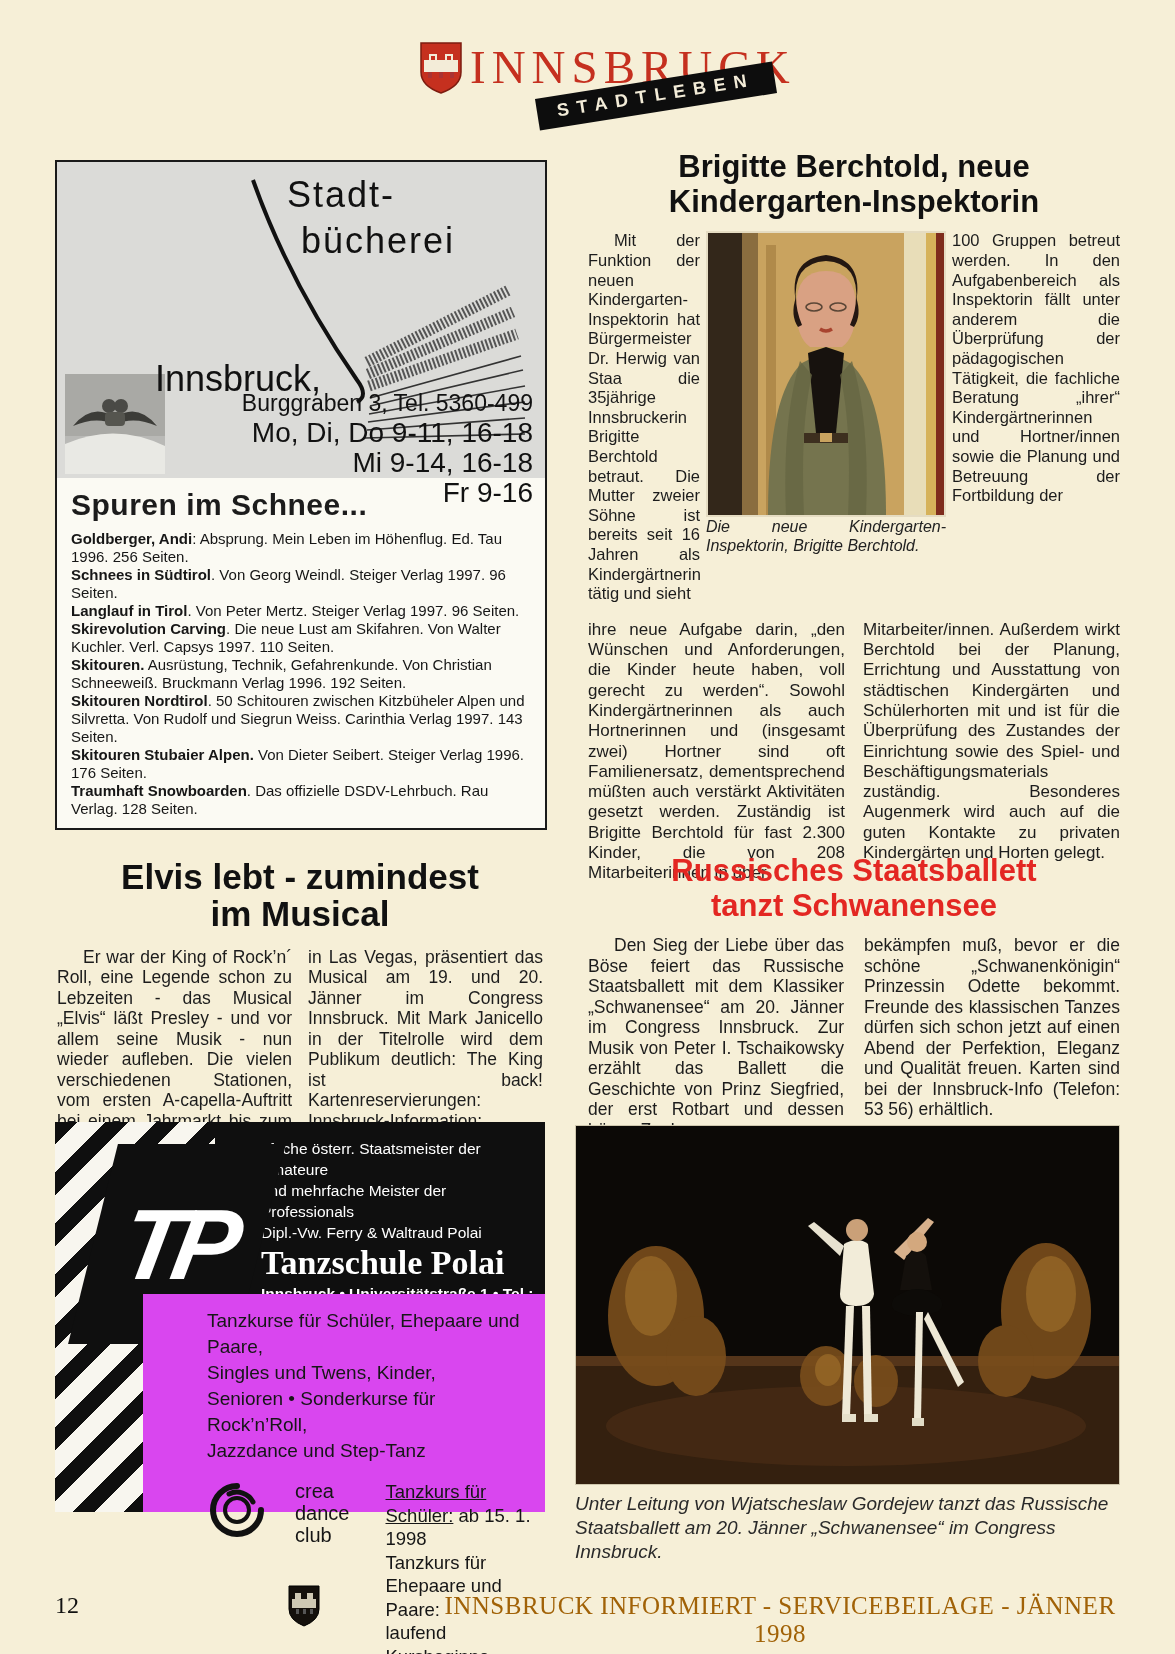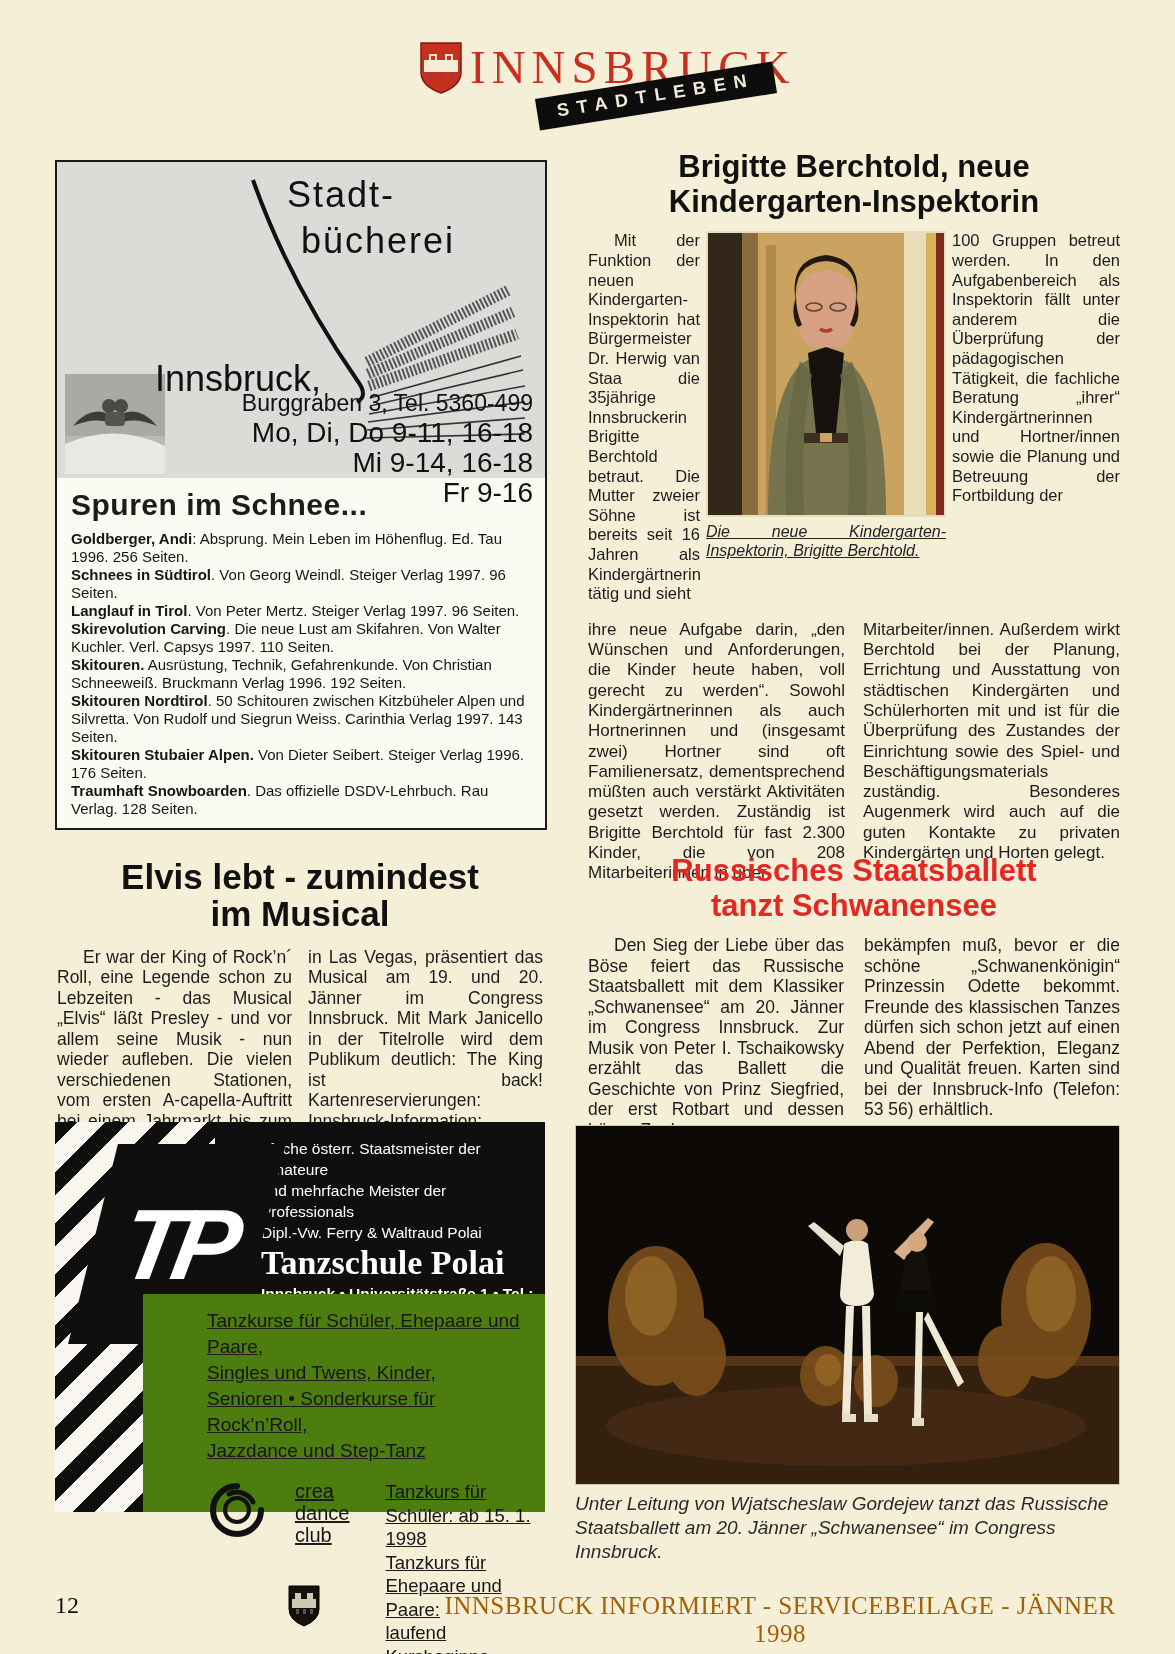--- a/index.html
+++ b/index.html
@@ -33,22 +33,22 @@
   .book-item b{font-weight:bold;}
 
   
   .bercht{position:absolute;left:588px;top:150px;width:532px;}
   .art-title{font-size:31px;font-weight:bold;text-align:center;line-height:1.12;color:#111;}
   .bercht-row1{display:flex;gap:6px;margin-top:12px;}
   .bercht-colA{width:112px;font-size:16.5px;line-height:19.6px;text-align:justify;}
   .bercht-mid{width:240px;flex:none;}
   .bercht-colC{width:174px;font-size:16.5px;line-height:19.6px;text-align:justify;}
   .photo-frame{width:236px;height:282px;border:2px solid #e5dcc2;background:#caa35f;}
-  .photo-cap{font-style:italic;font-size:16px;line-height:19px;margin-top:5px;color:#222;
-             text-align:justify;text-decoration:underline;}
+  .photo-cap{font-style:italic;font-size:16px;line-height:19px;color:#222;
+             text-align:justify;}
   .bercht-row2{display:flex;gap:18px;margin-top:16px;}
   .bercht-row2 div{flex:1;font-size:17px;line-height:20.3px;text-align:justify;}
 
   
   .elvis{position:absolute;left:57px;top:858px;width:486px;}
   .elvis .art-title{font-size:35px;line-height:1.07;}
   .two-col{display:flex;gap:16px;margin-top:14px;}
   .two-col div{flex:1;font-size:17.5px;line-height:20.5px;text-align:justify;}
   .indent{text-indent:26px;}
 
@@ -66,22 +66,22 @@
                color:#fff;padding:16px 10px 0 46px;box-sizing:border-box;}
   .polai-black .pl{font-size:15.5px;line-height:21px;}
   .polai-name{font-family:"Liberation Serif",serif;font-weight:bold;font-size:34px;
               line-height:38px;margin:1px 0 2px 0;}
   .polai-addr{font-size:15.5px;font-weight:bold;line-height:20px;}
   .polai-hours{font-size:15.5px;font-weight:bold;line-height:20px;text-decoration:underline;}
   .tp-logo{position:absolute;left:38px;top:22px;width:168px;height:200px;background:#0f0f0f;
            transform:skewX(-14deg);display:flex;align-items:center;justify-content:center;}
   .tp-logo span{font-style:italic;font-weight:bold;font-size:100px;color:#fff;
                 letter-spacing:-10px;transform:skewX(4deg);}
-  .polai-white{position:absolute;left:88px;top:172px;right:0;bottom:0;background:#4d7c0f;
-               padding:14px 6px 6px 64px;box-sizing:border-box;text-decoration:underline;}
+  .polai-white{position:absolute;left:88px;top:172px;right:0;bottom:0;background:#d946ef;
+               padding:14px 6px 6px 64px;box-sizing:border-box;}
   .course{font-size:19px;line-height:26px;color:#161616;}
   .club-row{display:flex;margin-top:16px;gap:28px;align-items:flex-start;}
   .club-name{font-size:20px;line-height:22px;color:#161616;}
   .kurs{font-size:18.5px;line-height:23.5px;color:#161616;margin-left:8px;}
   .kurs .u{text-decoration:underline;}
 
   
   .ballet{position:absolute;left:575px;top:1125px;width:545px;height:360px;
           border:1px solid #cfc7ad;box-sizing:border-box;}
   .swan-cap{position:absolute;left:575px;top:1492px;width:545px;font-style:italic;

